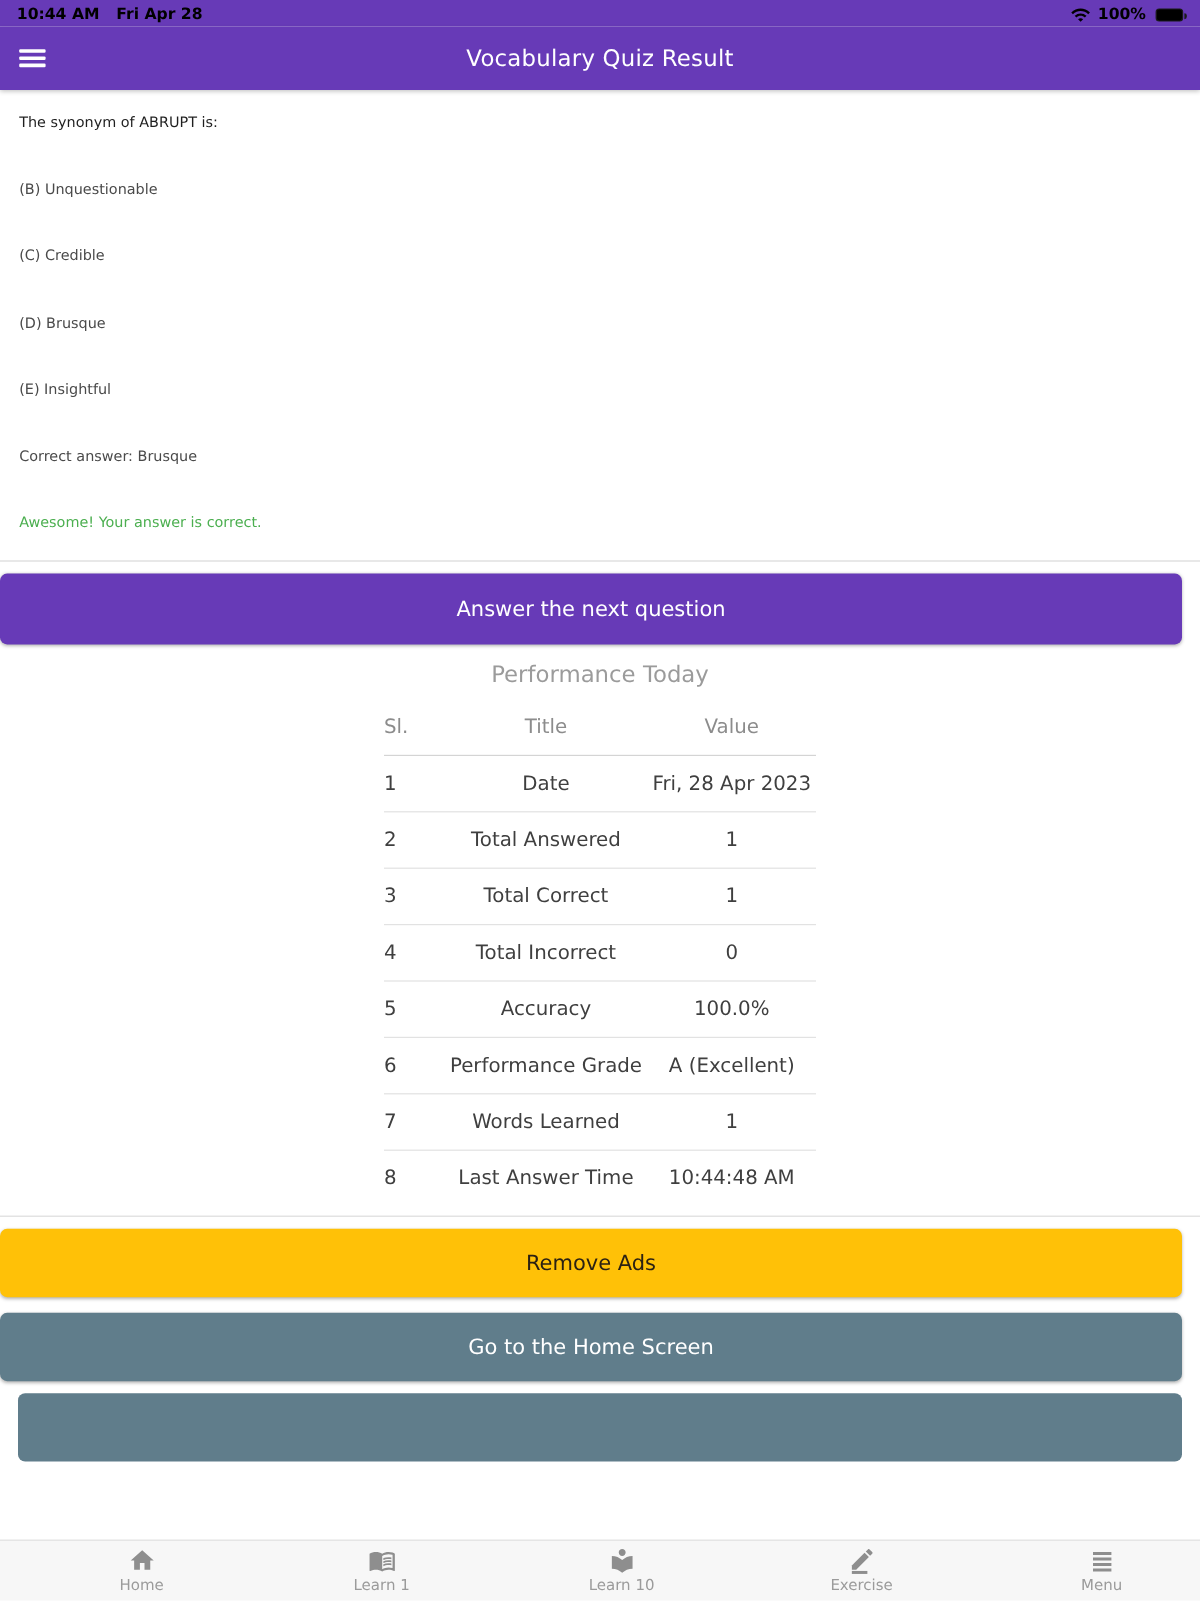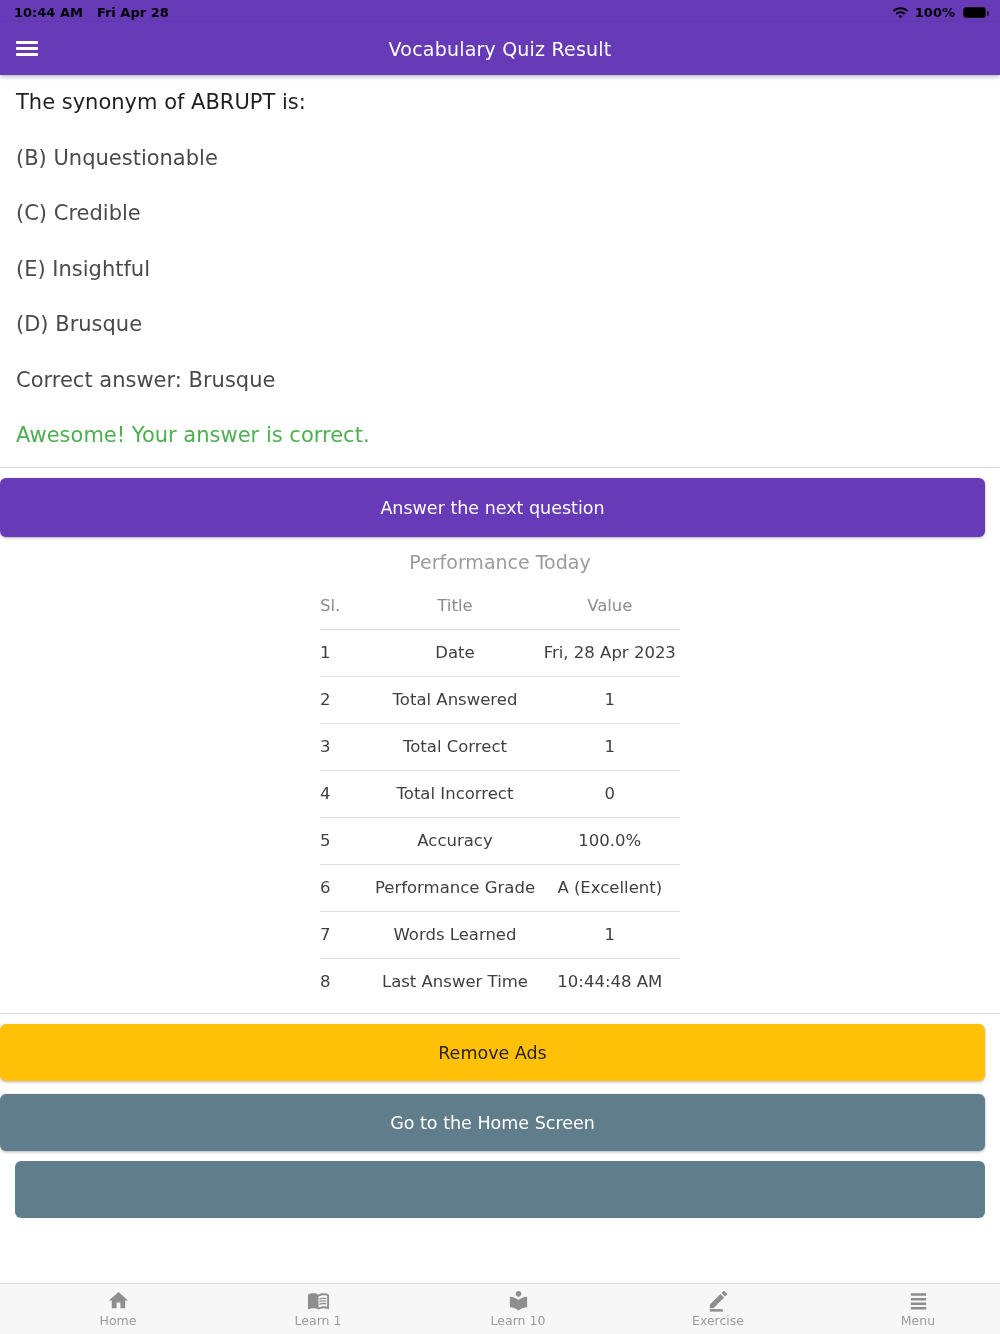--- a/index.html
+++ b/index.html
@@ -40,21 +40,21 @@
   }
   .hamburger { margin-left: 16px; cursor: pointer; width: 24px; }
   .hamburger span { display: block; width: 22px; height: 2.6px; background: #fff; border-radius: 1px; margin: 3.6px 0; }
   .header-title {
     position: absolute; left: 0; right: 0; text-align: center;
     color: #fff; font-size: 19px; letter-spacing: .2px;
   }
 
   
   .quiz-content { padding: 18px 16px 0 16px; }
-  .quiz-line { margin: 0 0 36.5px 0; font-size: 21px; line-height: 19px; }
+  .quiz-line { margin: 0 0 36.5px 0; font-size: 12px; line-height: 19px; }
   .question-text { color: #1f1f1f; }
   .option-text, .answer-text { color: #4a4a4a; }
   .feedback-text { color: #4CAF50; margin-bottom: 0; }
 
   .divider-full { border-top: 1px solid #d9d9d9; margin-top: 22px; }
 
   .big-btn {
     display: flex; align-items: center; justify-content: center;
     margin: 10px 15px 0 0; height: 59px;
     border-radius: 6px; font-size: 17.5px; cursor: pointer;
@@ -124,22 +124,22 @@
       <span></span>
       <span></span>
   </div>
   <div class="header-title">Vocabulary Quiz Result</div>
 </div>
 
 <div class="quiz-content">
   <p class="quiz-line question-text">The synonym of ABRUPT is:</p>
   <p class="quiz-line option-text">(B) Unquestionable</p>
   <p class="quiz-line option-text">(C) Credible</p>
+  <p class="quiz-line option-text">(D) Brusque</p>
   <p class="quiz-line option-text">(E) Insightful</p>
-  <p class="quiz-line option-text">(D) Brusque</p>
   <p class="quiz-line answer-text">Correct answer: Brusque</p>
   <p class="quiz-line feedback-text">Awesome! Your answer is correct.</p>
 </div>
 
 <div class="divider-full"></div>
 
 <div class="big-btn btn-purple">Answer the next question</div>
 
 <div class="performance">
   <h2 class="performance-title">Performance Today</h2>

